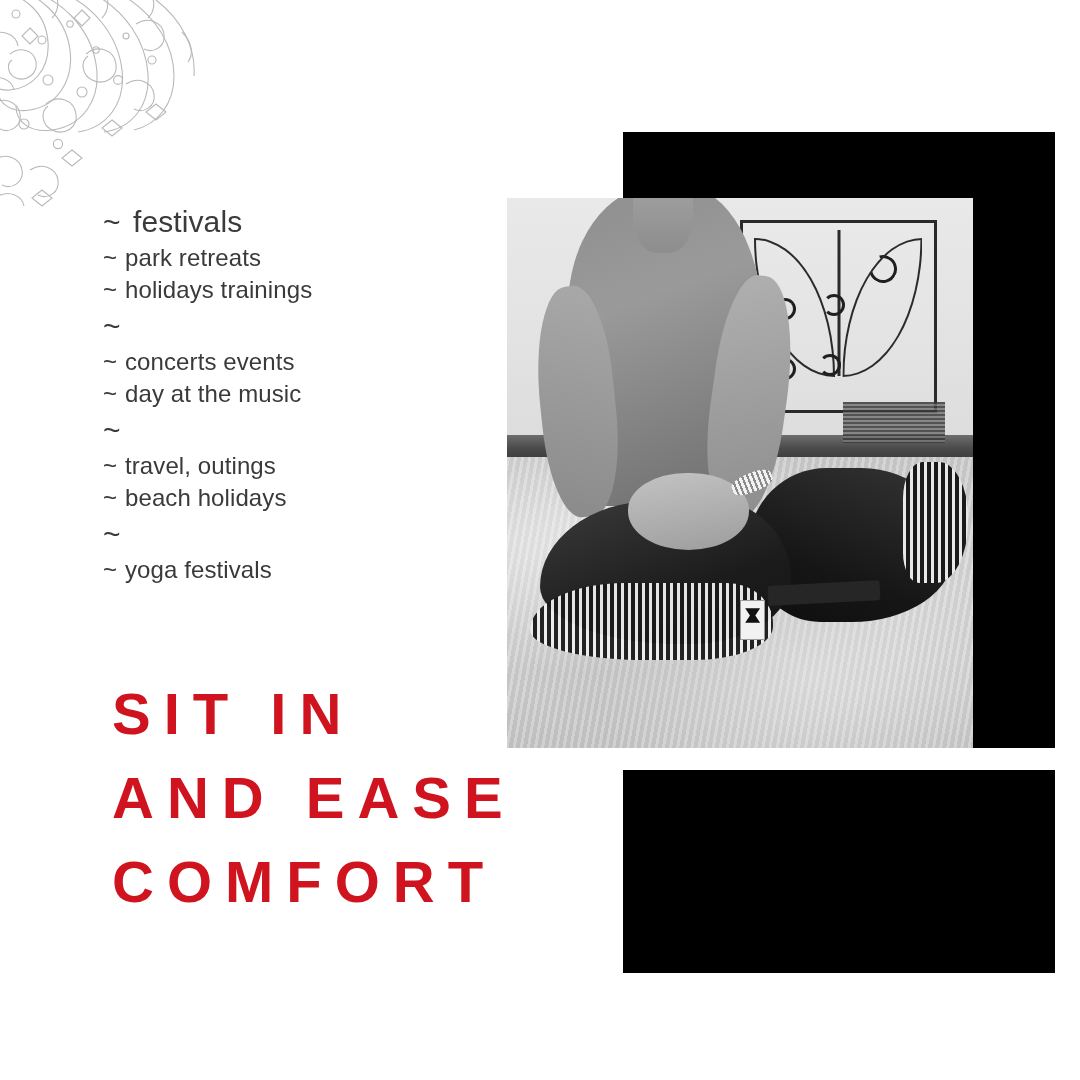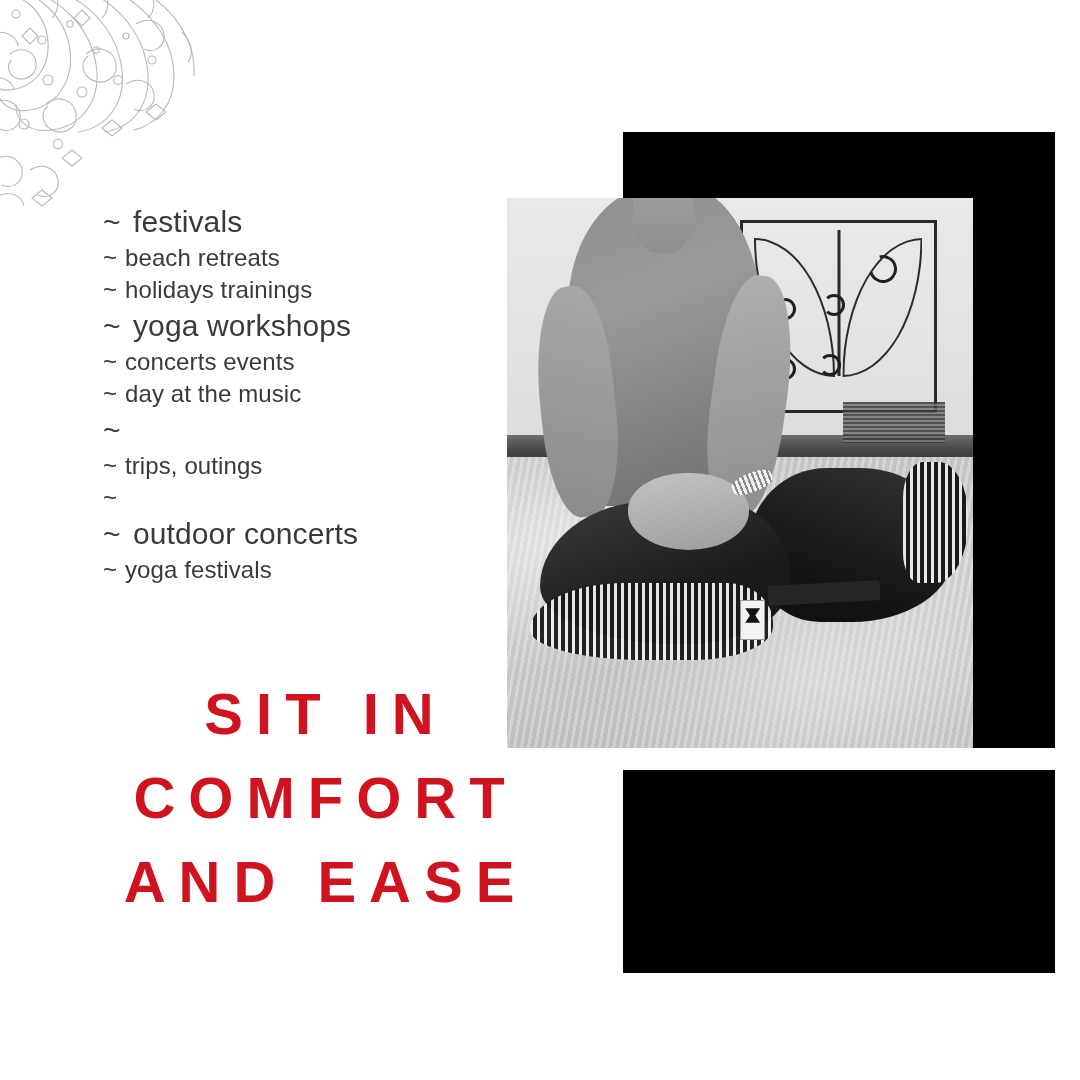--- a/index.html
+++ b/index.html
@@ -207,24 +207,24 @@
   .li.small {
     font-size: 24px;
     line-height: 32px;
     letter-spacing: .1px;
   }
   .li.small .tilde { width: 22px; }
 
   
   #headline {
     position: absolute;
-    left: 88px;
+    left: 99px;
     top: 672px;
     width: 462px;
-    text-align: center;
+    text-align: left;
     color: #cf141f;
     font-weight: 700;
     font-size: 58px;
     line-height: 84px;
     letter-spacing: 13px;
   }
   #headline .hl-line { display: block; text-indent: 13px; }
 </style>
 </head>
 <body>
@@ -309,57 +309,56 @@
     </div>
   </div>
 
   <div id="list">
     <div class="li big">
         <span class="tilde">~</span>
         <span>festivals</span>
       </div>
     <div class="li small">
         <span class="tilde">~</span>
-        <span>beach retreats</span>
+        <span>park retreats</span>
       </div>
     <div class="li small">
         <span class="tilde">~</span>
         <span>holidays trainings</span>
       </div>
     <div class="li big">
         <span class="tilde">~</span>
-        <span>yoga workshops</span>
       </div>
     <div class="li small">
         <span class="tilde">~</span>
         <span>concerts events</span>
       </div>
     <div class="li small">
         <span class="tilde">~</span>
         <span>day at the music</span>
       </div>
     <div class="li big">
         <span class="tilde">~</span>
       </div>
     <div class="li small">
         <span class="tilde">~</span>
-        <span>trips, outings</span>
-      </div>
-    <div class="li small">
-        <span class="tilde">~</span>
+        <span>travel, outings</span>
+      </div>
+    <div class="li small">
+        <span class="tilde">~</span>
+        <span>beach holidays</span>
       </div>
     <div class="li big">
         <span class="tilde">~</span>
-        <span>outdoor concerts</span>
       </div>
     <div class="li small">
         <span class="tilde">~</span>
         <span>yoga festivals</span>
       </div>
   </div>
 
   <div id="headline">
     <span class="hl-line">SIT IN</span>
+    <span class="hl-line">AND EASE</span>
     <span class="hl-line">COMFORT</span>
-    <span class="hl-line">AND EASE</span>
   </div>
 
 </div>
 
 </body></html>

